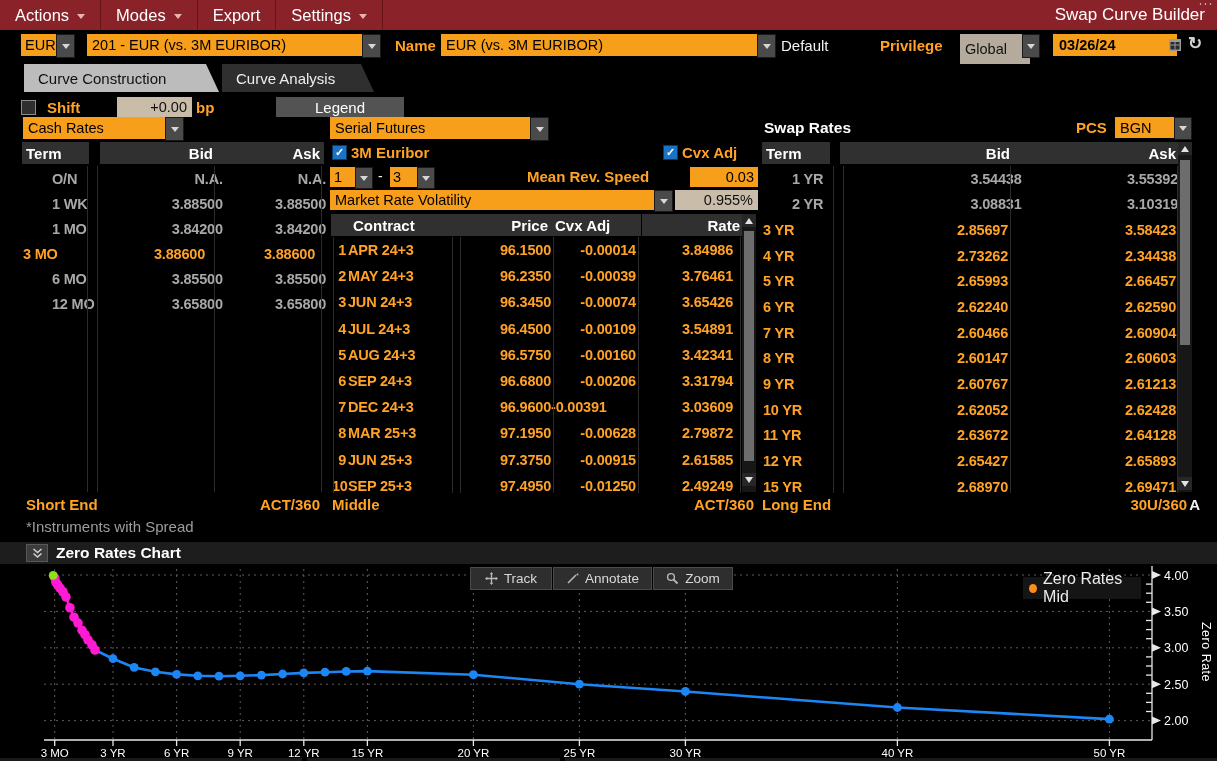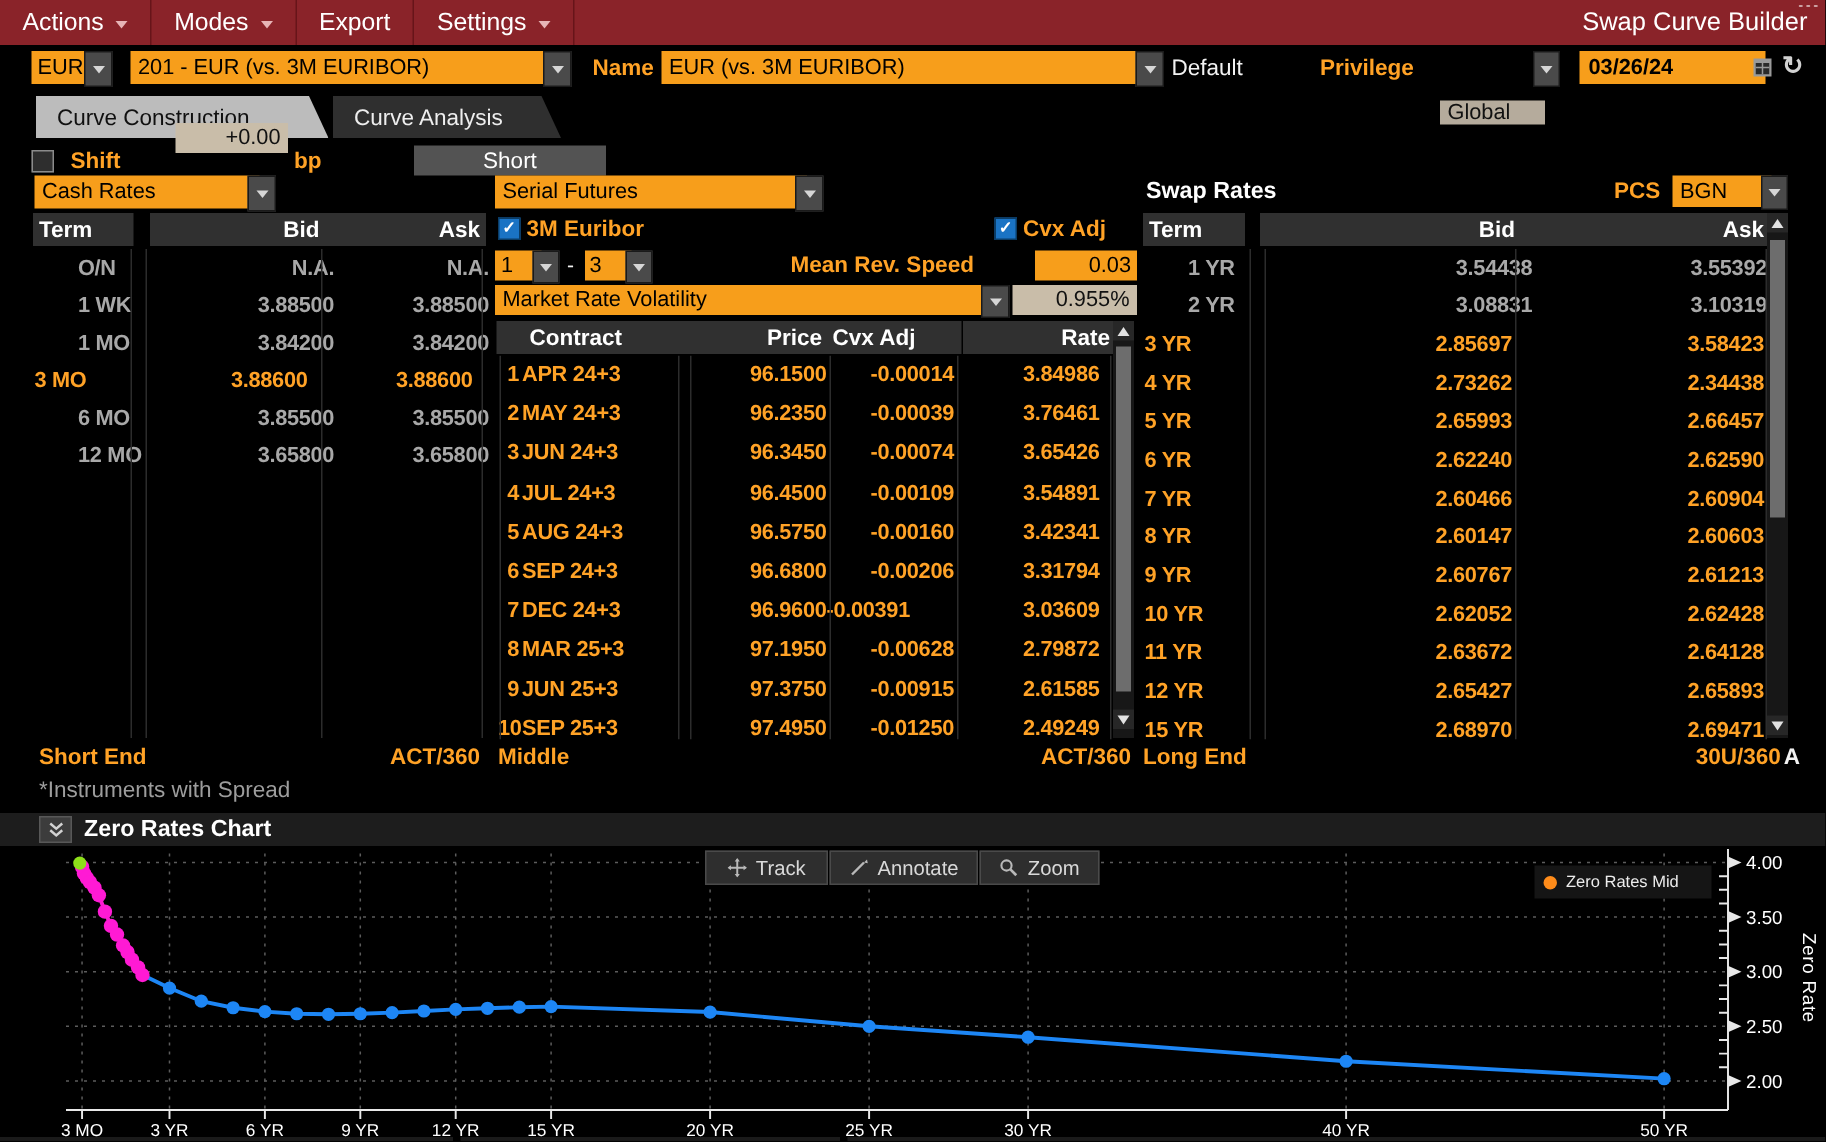--- a/index.html
+++ b/index.html
@@ -45,21 +45,21 @@
   .sb-dn{width:0;height:0;border-left:4px solid transparent;border-right:4px solid transparent;border-top:6px solid #e2e2e2;}
   .sb-thumb{position:absolute;width:10px;left:2px;background:#6d6d6d;}
   
   .chart-header{position:absolute;left:0;top:542px;width:1217px;height:22px;background:#1d1d1d;display:flex;align-items:center;}
   .chart-title{color:#fff;font-size:15.5px;font-weight:700;margin-left:8px;}
   .collapse-box{width:20px;height:16px;margin-left:26px;background:#3c3c3c;border:1px solid #585858;display:flex;align-items:center;justify-content:center;}
   .chart-btn{position:absolute;top:567px;height:21px;background:#2e2e2e;border:1px solid #4a4a4a;color:#d9d9d9;
              font-size:13.5px;display:flex;align-items:center;justify-content:center;gap:6px;}
   .legend-box{position:absolute;left:1023px;top:577px;width:112px;height:22px;background:#151515;display:flex;align-items:center;gap:6px;padding-left:6px;}
   .legend-dot{width:9px;height:9px;border-radius:50%;}
-  .legend-text{color:#ececec;font-size:11px;}
+  .legend-text{color:#ececec;font-size:16px;}
   svg text{font-family:"Liberation Sans",sans-serif;}
   .grid{stroke:#5c5c5c;stroke-dasharray:2 4;stroke-width:1;}
   .axis{stroke:#e8e8e8;stroke-width:1.3;}
   .xlab{fill:#fff;font-size:11.5px;}
   .ylab{fill:#fff;font-size:12.5px;}
   .ylab2{fill:#fff;font-size:12.5px;letter-spacing:.5px;}
   .bottom-strip{position:absolute;left:0;top:758px;width:1217px;height:3px;background:#1a1a1a;}
   .bottom-gap{position:absolute;top:758px;width:5px;height:3px;background:#000;}
 </style>
 </head>
@@ -95,43 +95,43 @@
   <div class="abs dd" style="left:362px;top:34px;width:17px;height:22px;">
       <span class="dd-caret"></span>
     </div>
   <div class="abs olabel" style="left:395px;top:37px;font-size:15px;">Name</div>
   <div class="abs obox" style="left:441px;top:34px;width:314px;height:22px;padding:0 5px;">EUR (vs. 3M EURIBOR)</div>
   <div class="abs dd" style="left:757px;top:34px;width:17px;height:22px;">
       <span class="dd-caret"></span>
     </div>
   <div class="abs wlabel" style="left:781px;top:37px;font-size:15px;">Default</div>
   <div class="abs olabel" style="left:880px;top:37px;font-size:15px;">Privilege</div>
-  <div class="abs" style="left:960px;top:34px;width:60px;height:16px;background:#b5ab9c;color:#111;font-size:14.5px;display:flex;align-items:center;padding:0 5px;margin-top:33px;">Global</div>
+  <div class="abs" style="left:960px;top:34px;width:60px;height:30px;background:#b5ab9c;color:#111;font-size:14.5px;display:flex;align-items:center;padding:0 5px;">Global</div>
   <div class="abs dd" style="left:1022px;top:34px;width:16px;height:22px;">
       <span class="dd-caret"></span>
     </div>
   <div class="abs obox" style="left:1053px;top:34px;width:112px;height:22px;padding:0 6px;font-weight:700;">03/26/24</div>
   <div class="abs" style="left:1167px;top:36px;width:16px;height:18px;">
     <svg width="16" height="18" viewBox="0 0 16 18">
         <rect x="2" y="3" width="12" height="12" fill="#9a9a9a"></rect>
         <rect x="3.5" y="6" width="9" height="7.5" fill="#2a2a2a"></rect>
         <line x1="3.5" y1="9" x2="12.5" y2="9" stroke="#9a9a9a" stroke-width="1"></line>
         <line x1="8" y1="6" x2="8" y2="13.5" stroke="#9a9a9a" stroke-width="1"></line>
       </svg>
   </div>
   <div class="abs" style="left:1188px;top:33px;width:20px;height:22px;color:#d2d2d2;font-size:17px;font-weight:700;">↻</div>
 
   <div class="tab active" style="left:24px;width:163px;">Curve Construction</div>
   <div class="tab inactive" style="left:222px;width:120px;">Curve Analysis</div>
 
   <div class="abs cb off" style="left:21px;top:100px;"></div>
   <div class="abs olabel" style="left:47px;top:99px;font-size:15px;">Shift</div>
-  <div class="abs tanbox" style="left:117px;top:82px;width:65px;height:20px;">+0.00</div>
+  <div class="abs tanbox" style="left:117px;top:97px;width:65px;height:20px;">+0.00</div>
   <div class="abs olabel" style="left:196px;top:99px;font-size:15px;">bp</div>
-  <div class="abs" style="left:276px;top:97px;width:128px;height:20px;background:#535353;color:#fff;font-size:15px;display:flex;align-items:center;justify-content:center;">Short</div>
+  <div class="abs" style="left:276px;top:97px;width:128px;height:20px;background:#535353;color:#fff;font-size:15px;display:flex;align-items:center;justify-content:center;">Legend</div>
 
   <div class="abs obox" style="left:23px;top:117px;width:140px;height:22px;padding:0 5px;">Cash Rates</div>
   <div class="abs dd" style="left:165px;top:117px;width:17px;height:22px;">
       <span class="dd-caret"></span>
     </div>
   <div class="hcell l" style="left:22px;width:63px;">Term</div>
   <div class="hcell r" style="left:100px;width:113px;">Bid</div>
   <div class="hcell r" style="left:216px;width:104px;">Ask</div>
   <div class="abs" id="cash-body" style="left:0;top:166px;width:326px;height:326px;overflow:hidden;">
     <div class="vline" style="left:87px;top:0;height:326px;"></div>

